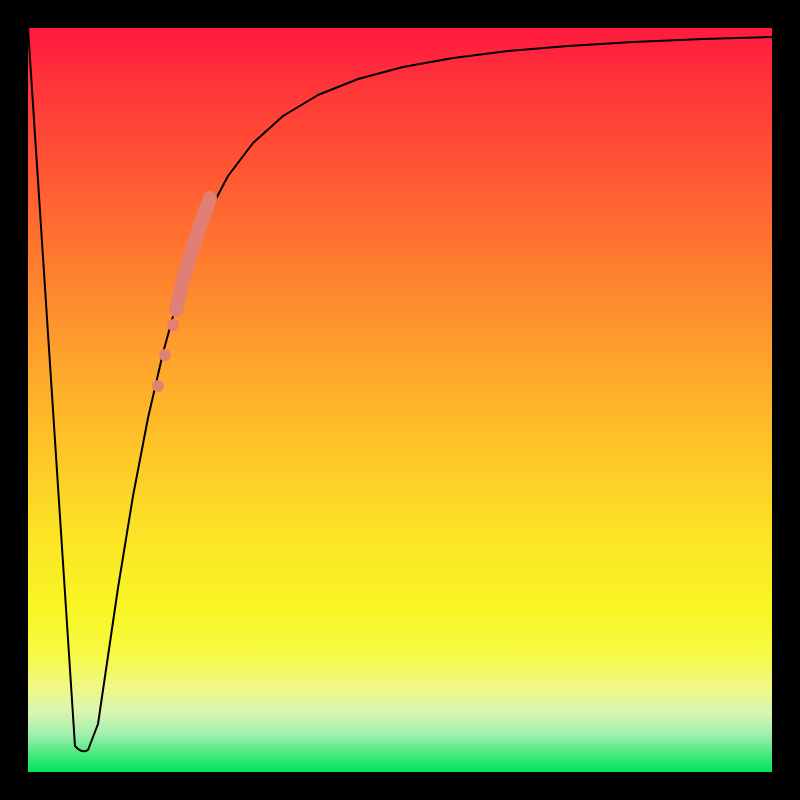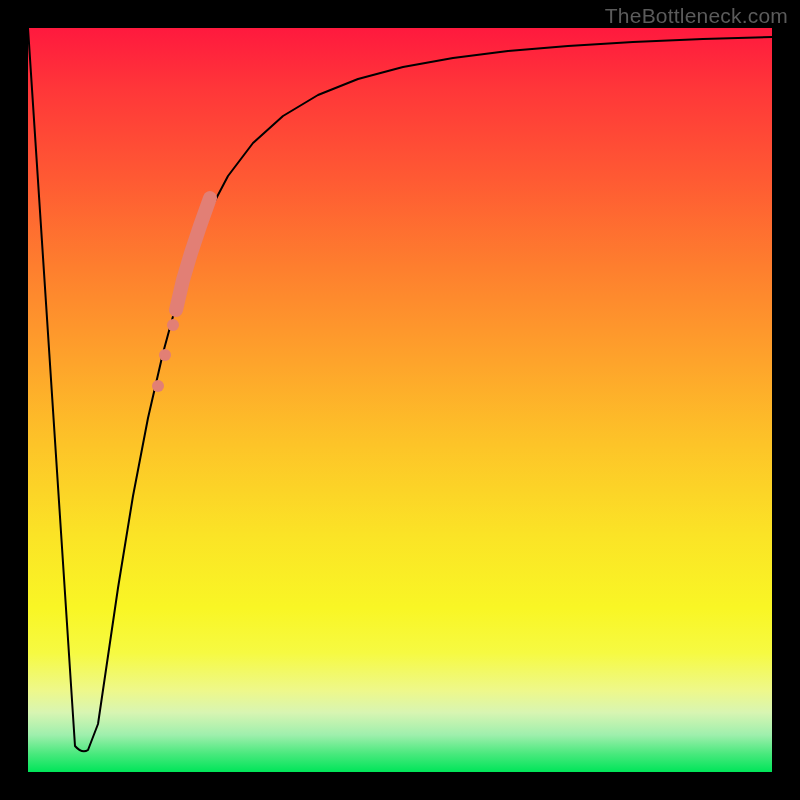--- a/index.html
+++ b/index.html
@@ -103,14 +103,13 @@
             L 182 170
             "></path>
 
       <circle cx="145" cy="297" r="6" fill="#e27f75"></circle>
       <circle cx="137" cy="327" r="6" fill="#e27f75"></circle>
       <circle cx="130" cy="358" r="6" fill="#e27f75"></circle>
     </svg>
 
   </div>
 
-  <div class="watermark">TheBottleneck.com</div>
 </div>
 
 </body></html>

